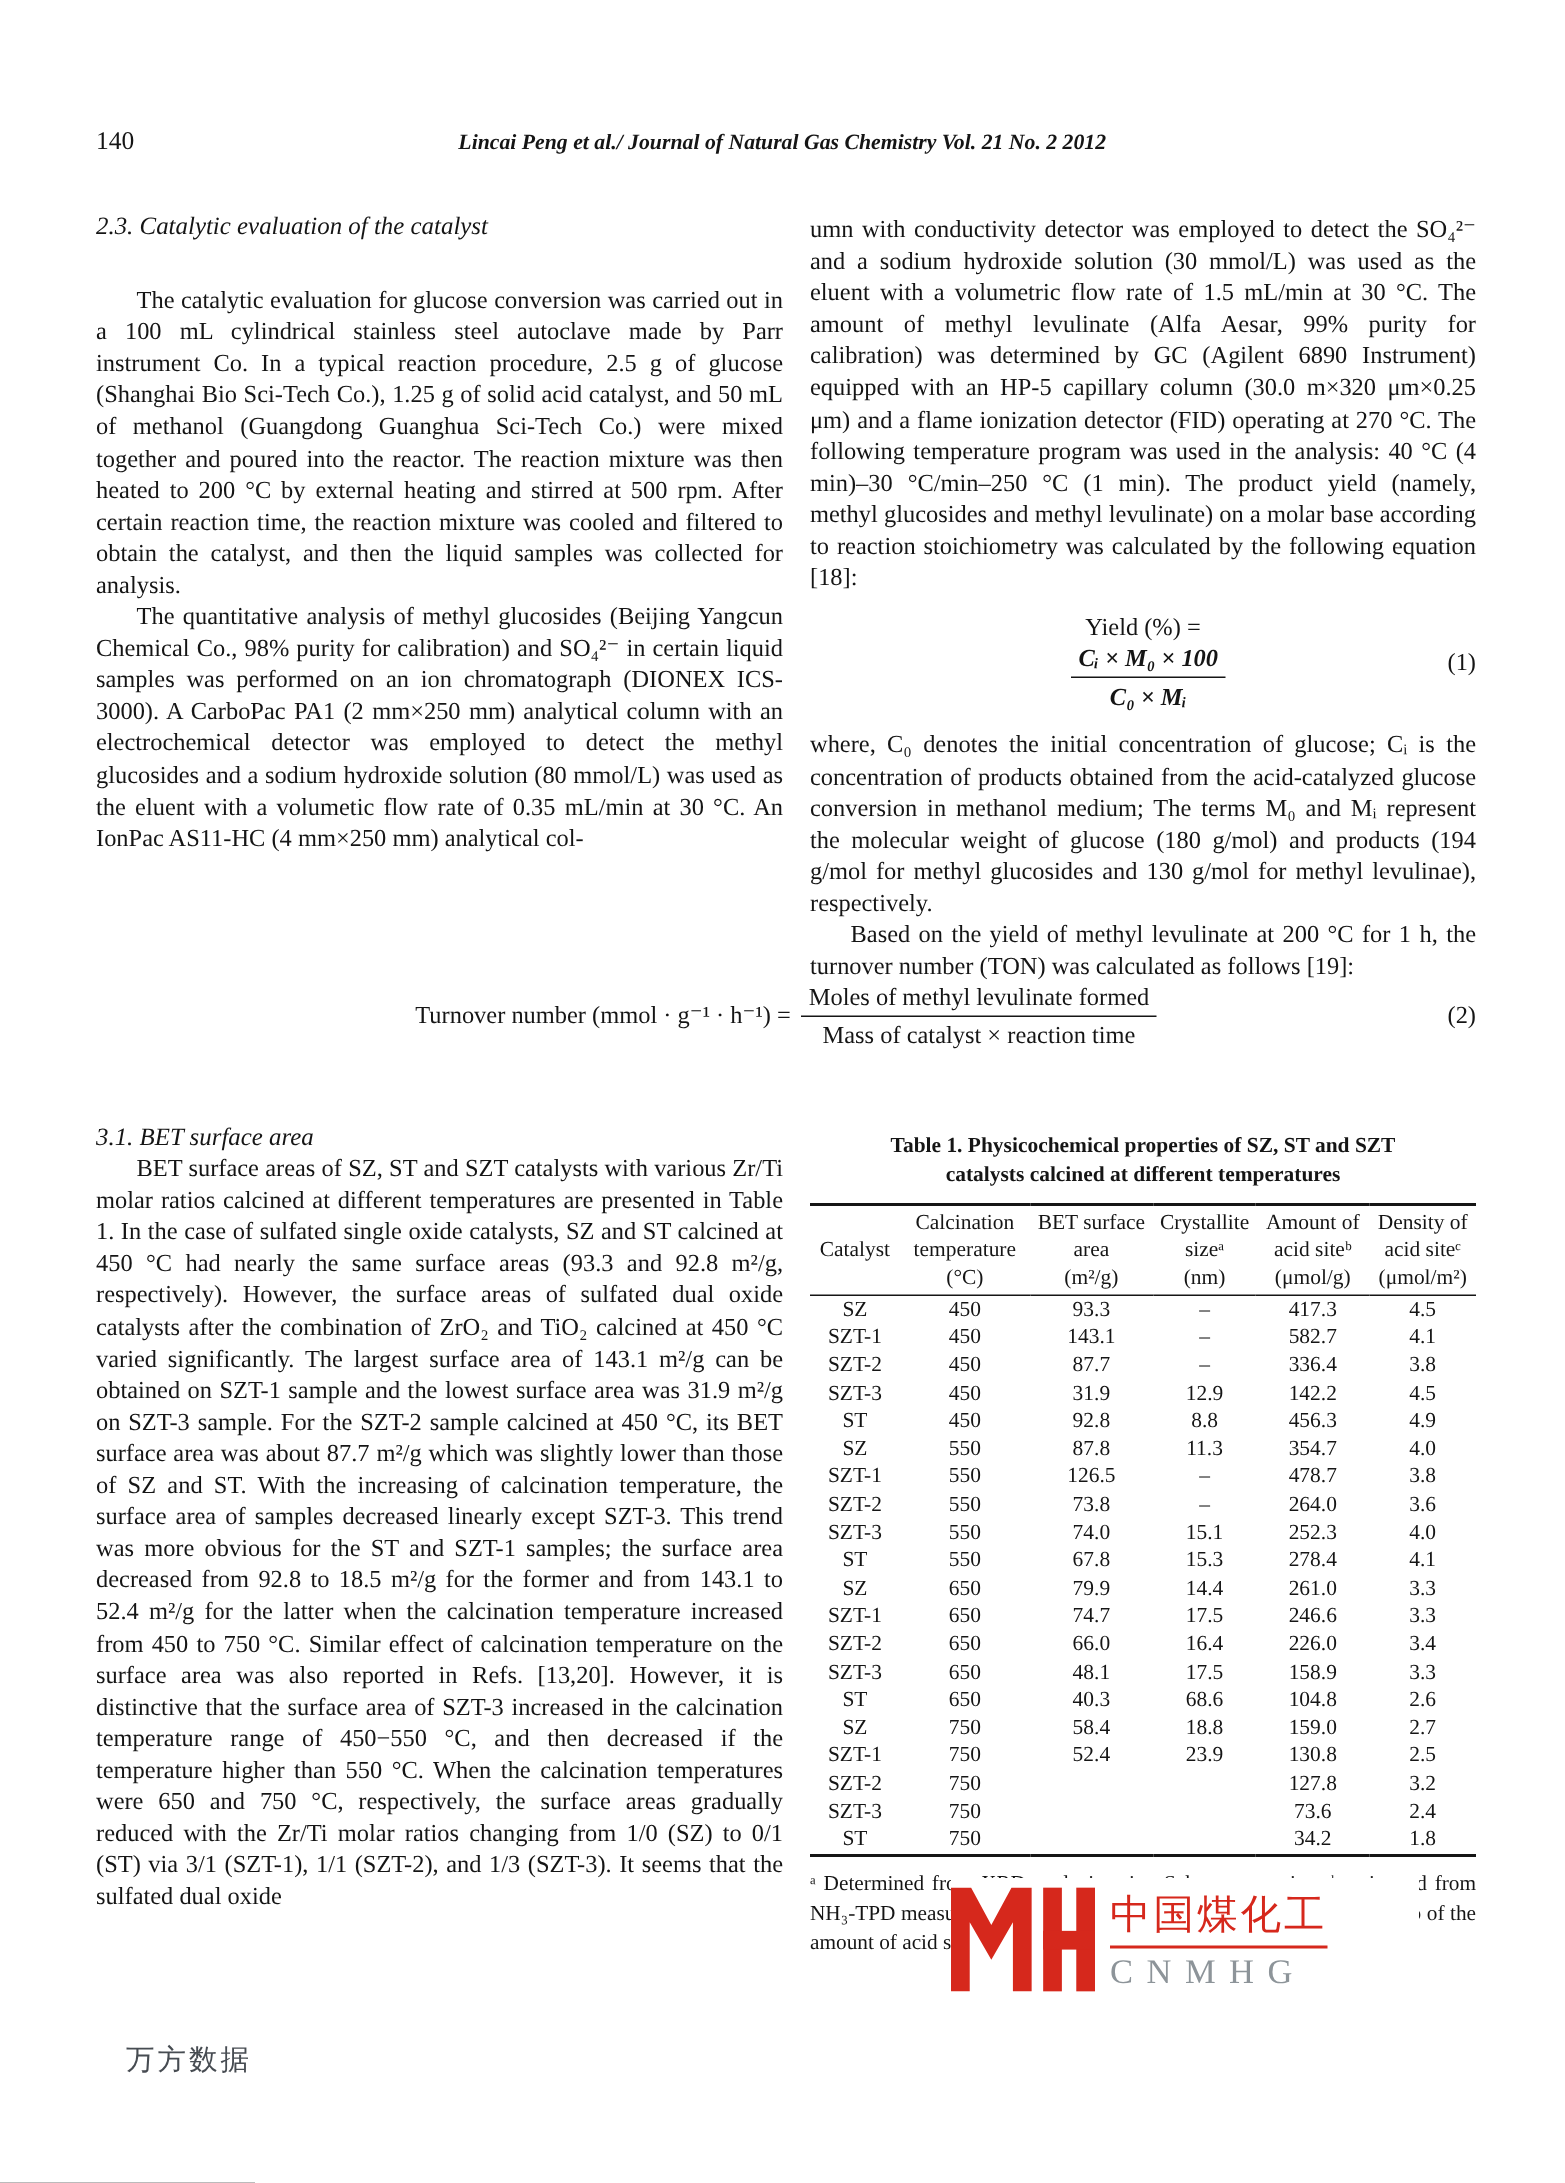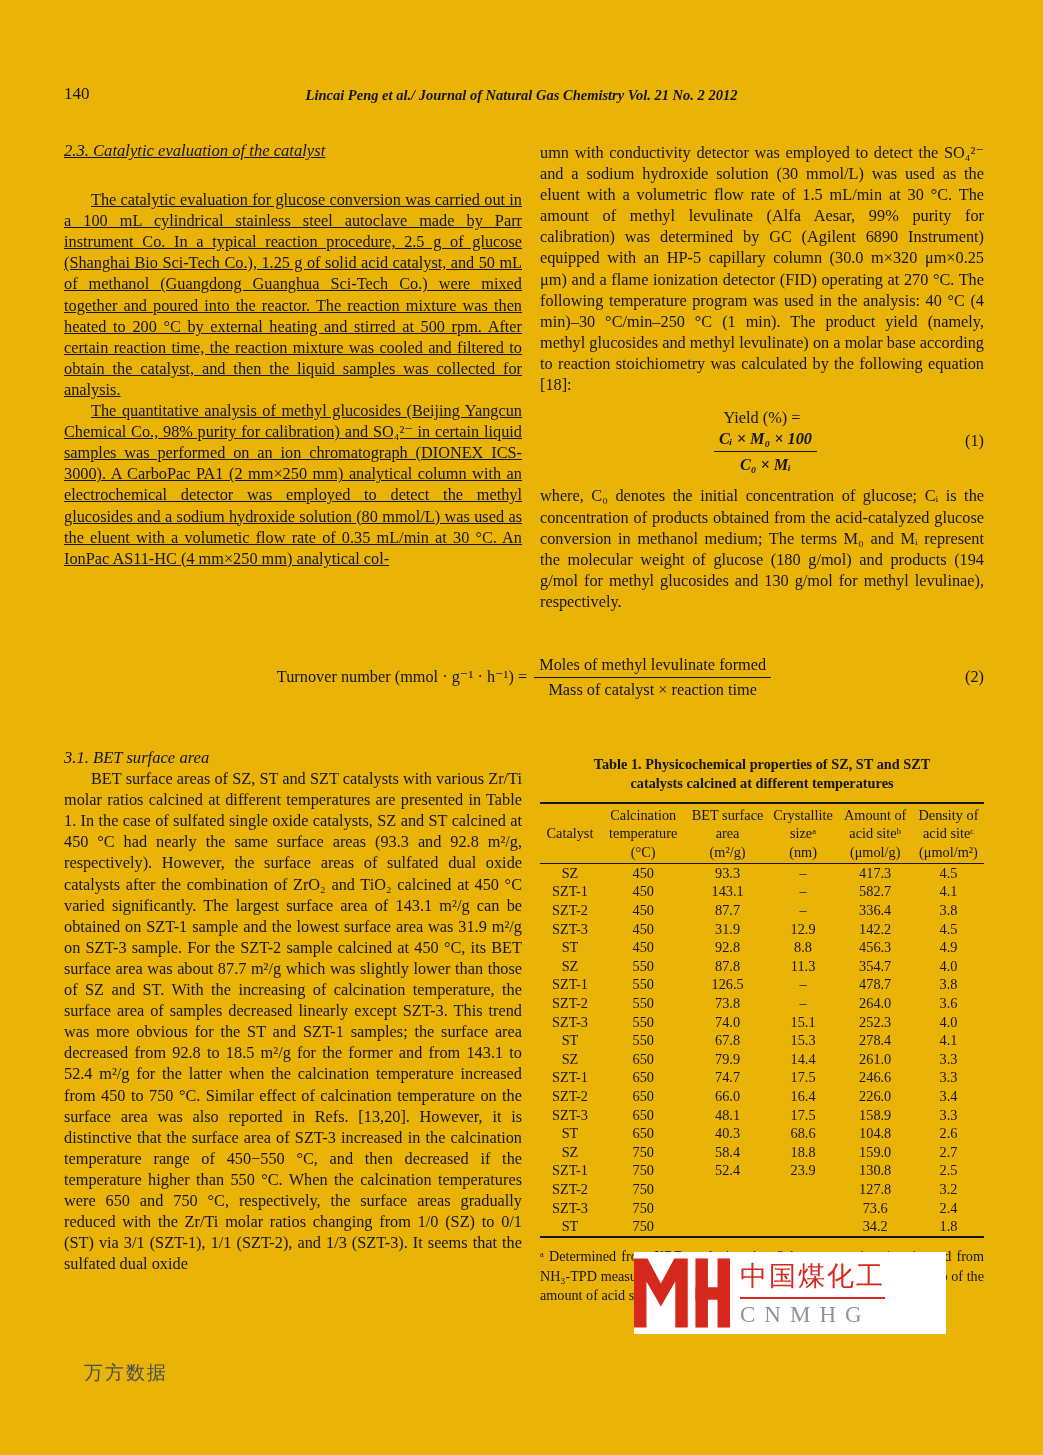--- a/index.html
+++ b/index.html
@@ -1,25 +1,25 @@
 <!DOCTYPE html>
 <html><head>
 <meta charset="utf-8">
 <style>
   html,body{margin:0;padding:0;background:#888;}
   .page{
-    position:relative;width:1043px;height:1455px;margin:0 auto;background:#eab308;
+    position:relative;width:1043px;height:1455px;margin:0 auto;background:#ffffff;
     font-family:"Liberation Serif","DejaVu Serif","DejaVu Sans",serif;color:#151515;
     overflow:hidden;
   }
   .pagenum{position:absolute;left:64px;top:84px;font-size:17px;}
   .runhead{position:absolute;left:0;right:0;top:87px;text-align:center;
     font-size:14.5px;font-style:italic;font-weight:bold;}
   .col{position:absolute;}
-  .col-lt{left:64px;top:140px;width:458px;text-decoration:underline;}
+  .col-lt{left:64px;top:140px;width:458px;}
   .col-rt{left:540px;top:142px;width:444px;}
   .col-lb{left:64px;top:714px;width:458px;}
   .col-rb{left:540px;top:708px;width:444px;}
   .body-text{font-size:16.3px;line-height:21.1px;text-align:justify;}
   .body-text p{margin:0;}
   .indent{text-indent:27px;}
   .h-italic{font-size:16.6px;font-style:italic;font-weight:normal;margin:0;}
   .h-bold{font-size:16.8px;font-weight:bold;margin:0;}
   .sp-after-head{margin-bottom:28px;}
   .sp-28{margin-top:28px;}
@@ -79,20 +79,21 @@
     <p>umn with conductivity detector was employed to detect the SO₄²⁻ and a sodium hydroxide solution (30 mmol/L) was used as the eluent with a volumetric flow rate of 1.5 mL/min at 30 °C.  The amount of methyl levulinate (Alfa Aesar, 99% purity for calibration) was determined by GC (Agilent 6890 Instrument) equipped with an HP-5 capillary column (30.0 m×320 μm×0.25 μm) and a flame ionization detector (FID) operating at 270 °C.  The following temperature program was used in the analysis:  40 °C (4 min)–30 °C/min–250 °C (1 min). The product yield (namely, methyl glucosides and methyl levulinate) on a molar base according to reaction stoichiometry was calculated by the following equation [18]:</p>
     <div class="eqrow eq1">
       <span>Yield (%) =</span>
       <span class="frac">
         <span class="num var">Cᵢ × M₀ × 100</span>
         <span class="den var">C₀ × Mᵢ</span>
       </span>
       <span class="eqtag">(1)</span>
     </div>
     <p>where, C₀ denotes the initial concentration of glucose; Cᵢ is the concentration of products obtained from the acid-catalyzed glucose conversion in methanol medium; The terms M₀ and Mᵢ represent the molecular weight of glucose (180 g/mol) and products (194 g/mol for methyl glucosides and 130 g/mol for methyl levulinae), respectively.</p>
+    <p class="indent">Based on the yield of methyl levulinate at 200 °C for 1 h, the turnover number (TON) was calculated as follows [19]:</p>
   </div>
 
   <div class="eq2-wrap">
     <div class="eq2-inner">
       <span>Turnover number (mmol · g⁻¹ · h⁻¹) =</span>
       <span class="frac">
         <span class="num">Moles of methyl levulinate formed</span>
         <span class="den">Mass of catalyst × reaction time</span>
       </span>
       <span class="eqtag">(2)</span>

